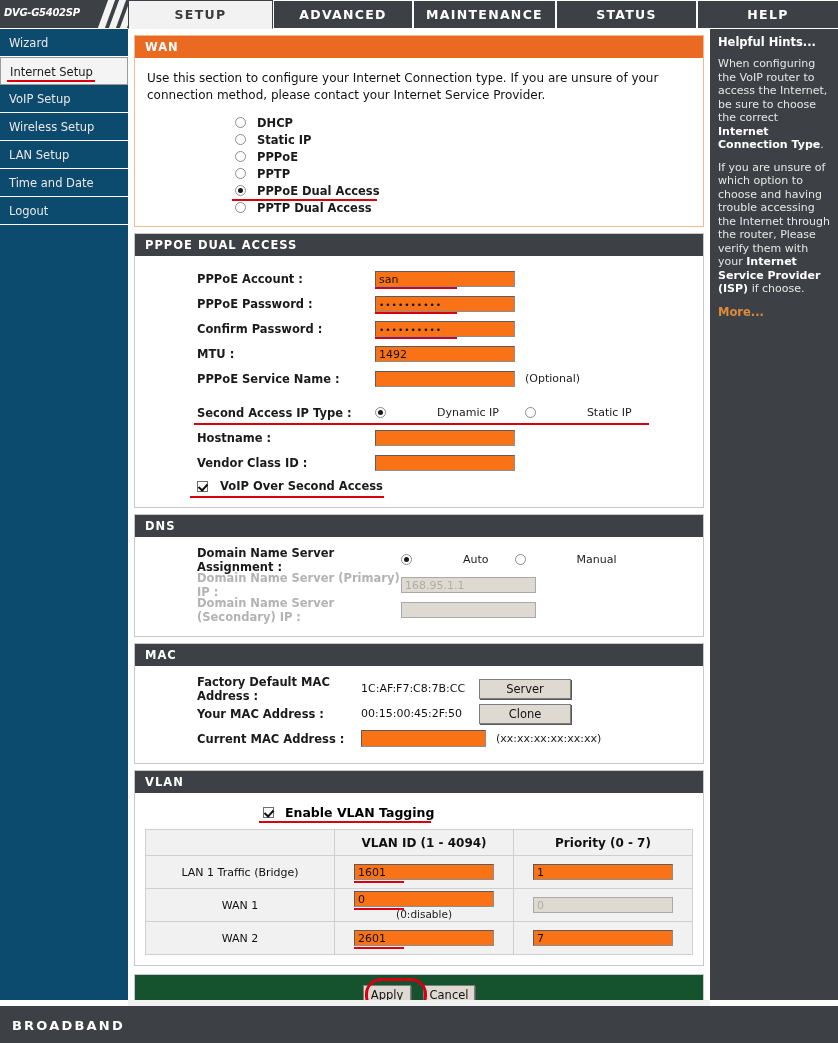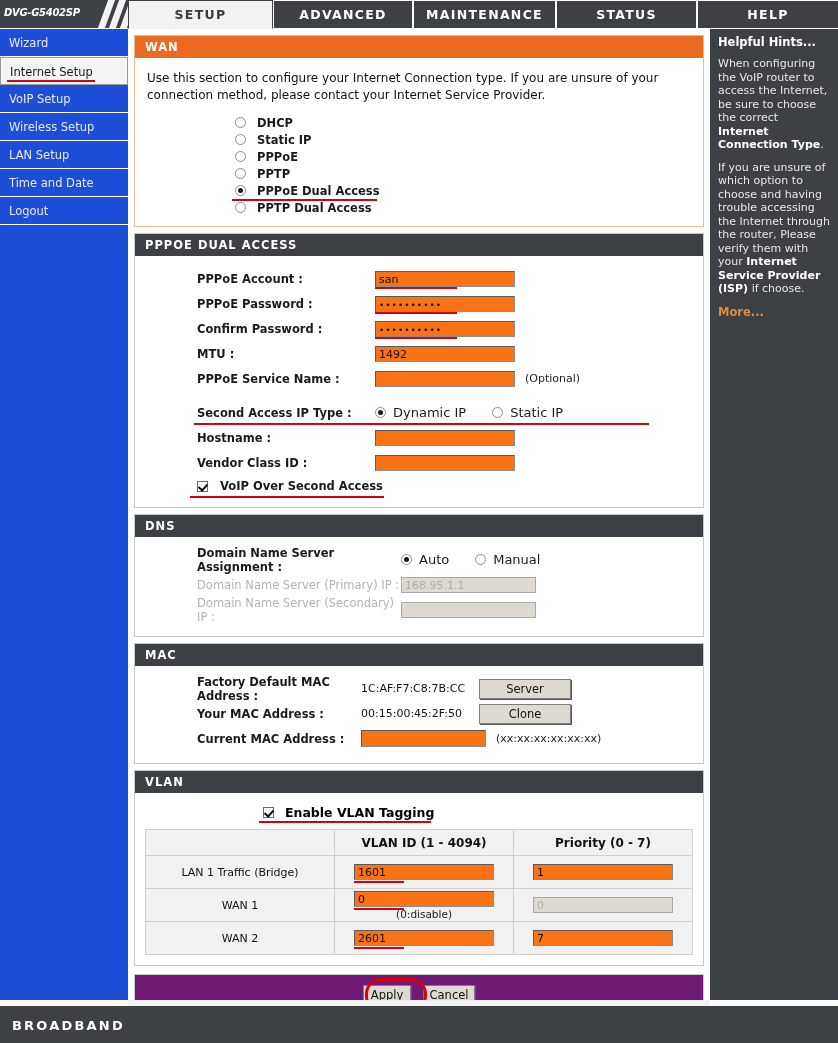--- a/index.html
+++ b/index.html
@@ -48,21 +48,21 @@
     display:flex;align-items:center;justify-content:center;
     border-left:1px solid #fff;border-right:1px solid #fff;
     box-sizing:border-box;
   }
   .tab.active{
     background:#f2f2f2;color:#3b3b3b;border:1px solid #3d4145;border-bottom:1px solid #f2f2f2;
     top:0px;height:29px;
   }
 
   
-  .sidebar{position:absolute;left:0;top:29px;width:128px;height:975px;background:#1d4ed8;}
+  .sidebar{position:absolute;left:0;top:29px;width:128px;height:975px;background:#0c4a6e;}
   .sb-item{
     position:relative;height:28px;line-height:28px;color:#e8e8e8;font-size:11.5px;
     padding-left:9px;border-bottom:1px solid #ffffff;box-sizing:border-box;
     cursor:pointer;
   }
   .sb-item.active{background:#f4f4f4;color:#1a1a1a;border:1px solid #9a9a9a;box-sizing:border-box;}
   .sb-item .lbl{position:relative;display:inline-block;}
   .sb-underline{
     position:absolute;left:6px;bottom:2px;width:88px;height:2px;background:#d8000f;
   }
@@ -93,35 +93,35 @@
   }
   .radio.on::after{
     content:"";position:absolute;left:2px;top:2px;width:5px;height:5px;border-radius:50%;background:#1a1a1a;
   }
   .rlabel{font-weight:bold;font-size:11.5px;color:#1a1a1a;}
   .uline{position:absolute;height:2px;background:#d8000f;}
 
   
   .frow{display:flex;align-items:center;height:25px;position:relative;}
   .flabel{font-weight:bold;font-size:11.5px;color:#1a1a1a;width:230px;flex:0 0 auto;padding-left:52px;box-sizing:border-box;}
-  .flabel.dim{color:#b3b3b3;font-weight:normal;}
+  .flabel.dim{color:#b3b3b3;font-weight:bold;}
   .inp{
     height:16px;border:1px solid #8d8d8d;border-top-color:#5c5c5c;border-left-color:#5c5c5c;
     background:#f97316;font-size:11px;font-family:"DejaVu Sans","Liberation Sans",sans-serif;
     padding:1px 3px;box-sizing:border-box;color:#111;line-height:14px;
   }
   .inp.w140{width:140px;}
   .inp.w135{width:135px;}
   .inp.dis{background:#dedad2;color:#b0aca4;border:1px solid #a9a9a9;}
   .dots{letter-spacing:1px;font-size:9px;}
   .opt{margin-left:10px;font-size:11px;color:#222;}
 
   .inline-radios{display:flex;align-items:center;}
   .inline-radios .radio{margin-right:7px;}
-  .inline-radios .txt{font-size:13px;color:#1a1a1a;margin-right:26px;}
+  .inline-radios .txt{font-size:11px;color:#1a1a1a;margin-right:26px;margin-left:44px;}
 
   .chk{
     width:11px;height:11px;border:1px solid #6e6e6e;background:#fff;box-sizing:border-box;
     position:relative;display:inline-block;vertical-align:middle;flex:0 0 auto;
   }
   .chk.on::after{
     content:"";position:absolute;left:2px;top:0px;width:4px;height:7px;
     border:solid #111;border-width:0 2px 2px 0;transform:rotate(42deg);
   }
 
@@ -140,21 +140,21 @@
   .vtable th{height:25px;background:#f1f1f1;font-size:12px;font-weight:bold;color:#111;}
   .vtable td{height:32px;background:#f1f1f1;font-size:11px;color:#111;text-align:center;}
   .vtable td.namecell{background:#f1f1f1;}
   .vtable td.fieldcell{background:#f1f1f1;position:relative;}
   .col1{width:186px;} .col2{width:176px;} .col3{width:176px;}
 
   .vinp{width:140px;}
   .vhint{font-size:10.5px;color:#222;margin-top:1px;}
 
   
-  .applybar{margin:8px 6px 0 6px;height:42px;background:#701a75;border:1px solid #c8c8c8;
+  .applybar{margin:8px 6px 0 6px;height:42px;background:#14532d;border:1px solid #c8c8c8;
     display:flex;align-items:center;justify-content:center;box-sizing:border-box;position:relative;}
   .ring{
     position:absolute;left:230px;top:3px;width:62px;height:34px;border:3px solid #d8000f;
     border-radius:16px;box-sizing:border-box;
   }
 
   
   .hints{position:absolute;left:710px;top:29px;width:128px;height:975px;background:#3d4145;color:#e6e6e6;
          padding:6px 8px 0 8px;box-sizing:border-box;}
   .hints h3{margin:0 0 8px 0;font-size:11.5px;color:#fff;}

